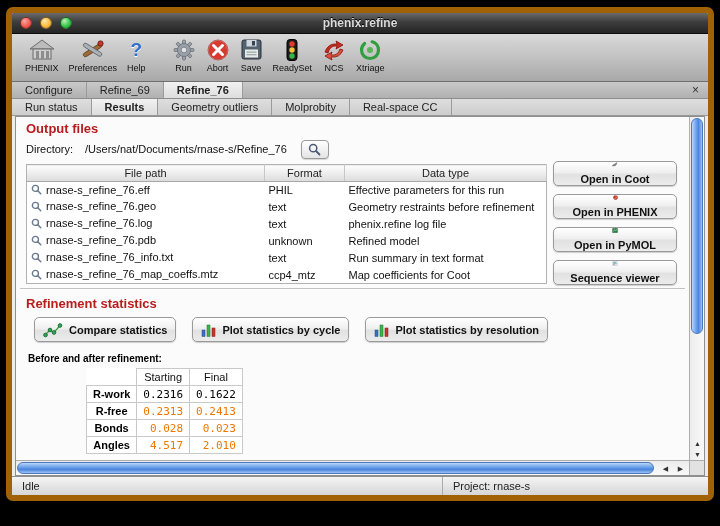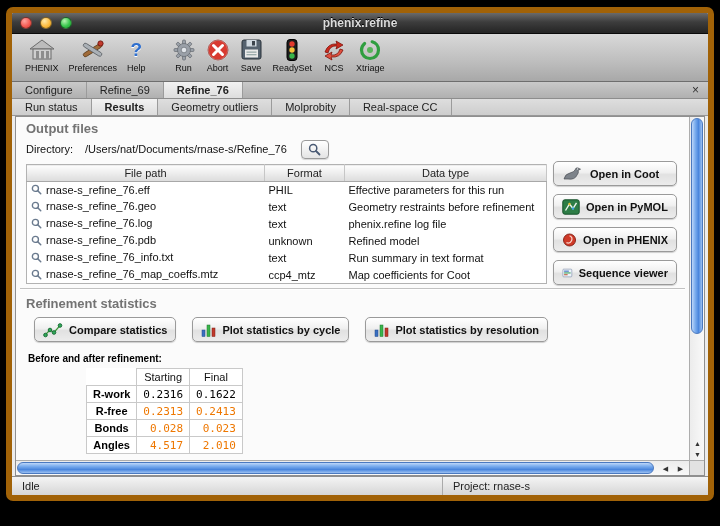--- a/index.html
+++ b/index.html
@@ -32,40 +32,40 @@
   .sub-tabs  { height:17px; flex:0 0 17px; background:linear-gradient(#dedede,#cdcdcd); border-bottom:1px solid #979797; }
   .tab { font-size:11px; color:#222; padding:0 13px; display:flex; align-items:center; border-right:1px solid #9b9b9b; }
   .tab.active { background:linear-gradient(#f2f2f2,#dddddd); font-weight:bold; }
   .tab-close { margin-left:auto; display:flex; align-items:center; padding:0 9px; font-size:12px; color:#333; }
 
   
   .content { flex:1 1 auto; margin:0 3px; border:1px solid #8f8f8f; background:#fbfbfb; position:relative; overflow:hidden; }
   .scroll-area { position:absolute; left:0; top:0; right:15px; bottom:15px; overflow:hidden; }
 
   .section { padding:4px 10px 0 10px; position:relative; }
-  .section-title { font-size:13px; font-weight:bold; color:#737373; }
+  .section-title { font-size:13px; font-weight:bold; color:#b91c1c; }
   .dir-row { display:flex; align-items:center; margin-top:3px; height:20px; font-size:11px; color:#111; }
   .dir-label { margin-right:12px; }
   .dir-value { margin-right:14px; }
   .mini-btn { width:28px; height:19px; border:1px solid #9a9a9a; border-radius:4px;
               background:linear-gradient(#ffffff,#e4e4e4); display:flex; align-items:center; justify-content:center;
               box-shadow:0 1px 1px rgba(0,0,0,.15); }
 
   table.files-table { border-collapse:collapse; table-layout:fixed; width:520px; margin-top:5px;
                       background:#fff; border:1px solid #b2b2b2; }
   .files-table th { font-size:11px; font-weight:normal; color:#222; text-align:center; height:17px; padding:0 4px;
                     background:linear-gradient(#fdfdfd,#dcdcdc); border-bottom:1px solid #a8a8a8; border-right:1px solid #c6c6c6; }
   .files-table td { font-size:11px; color:#111; height:17px; padding:0 4px; white-space:nowrap; overflow:hidden; }
   .fname { display:inline-flex; align-items:center; gap:4px; }
 
   .open-buttons { position:absolute; top:44px; right:12px; display:flex; flex-direction:column; gap:8px; }
   .push-btn { height:25px; border:1px solid #9a9a9a; border-radius:5px; background:linear-gradient(#ffffff,#f0f0f0 45%,#e1e1e1 55%,#ececec);
               box-shadow:0 1px 1px rgba(0,0,0,.18); display:flex; align-items:center; gap:6px; padding:0 8px;
               font-size:11px; font-weight:bold; color:#111; white-space:nowrap; }
-  .open-buttons .push-btn { width:124px; }
+  .open-buttons .push-btn { width:124px;flex-direction:column; }
 
   .divider { border-top:1px solid #c2c2c2; box-shadow:0 1px 0 #fff; margin:4px 4px 3px 4px; }
 
   .stat-buttons { display:flex; gap:16px; margin:6px 0 0 8px; }
   .before-after { font-size:10px; font-weight:bold; color:#000; margin:11px 0 0 2px; }
 
   table.stats-table { border-collapse:collapse; margin:4px 0 0 60px; background:#fff; }
   .stats-table th, .stats-table td { border:1px solid #c9c9c9; font-size:11px; height:17px; padding:0 6px; }
   .stats-table th { font-weight:normal; text-align:center; color:#111; background:#fff; }
   .stats-table th.corner { border:none; background:transparent; }
@@ -324,34 +324,34 @@
 
         <div class="open-buttons">
           <div class="push-btn">
             <svg width="22" height="16" viewBox="0 0 22 16">
                 <path d="M2 13 Q3 8 8 7 Q12 6 13 4 Q14 1 16 2 L18.5 3.2 L16.2 4.2 Q17 7 15 9 Q13 14 6 13 Z" fill="#7d838a" stroke="#4a4f55" stroke-width="0.7"></path>
                 <circle cx="15.6" cy="2.9" r="0.55" fill="#fff"></circle>
               </svg>
             <span>Open in Coot</span>
           </div>
           <div class="push-btn">
+            <svg width="17" height="16" viewBox="0 0 17 16">
+                <circle cx="8.5" cy="8" r="6.8" fill="#cf3a28" stroke="#7e1a10"></circle>
+                <path d="M8.5 3.2 Q12.5 5 10.8 8.8 Q9 12.6 5 11" stroke="#f8d2c8" stroke-width="1.4" fill="none"></path>
+              </svg>
+            <span>Open in PHENIX</span>
+          </div>
+          <div class="push-btn">
             <svg width="18" height="16" viewBox="0 0 18 16">
                 <rect x="0.8" y="0.8" width="16.4" height="14.4" rx="2" fill="#2d7d46" stroke="#17512a"></rect>
                 <path d="M3.5 11.5 L7.5 5 L11 9.5 L14.5 3.8" stroke="#eef4ee" stroke-width="1.4" fill="none"></path>
                 <circle cx="7.5" cy="5" r="1.2" fill="#e6c33a"></circle>
                 <circle cx="11" cy="9.5" r="1.2" fill="#3aa0e0"></circle>
               </svg>
             <span>Open in PyMOL</span>
-          </div>
-          <div class="push-btn">
-            <svg width="17" height="16" viewBox="0 0 17 16">
-                <circle cx="8.5" cy="8" r="6.8" fill="#cf3a28" stroke="#7e1a10"></circle>
-                <path d="M8.5 3.2 Q12.5 5 10.8 8.8 Q9 12.6 5 11" stroke="#f8d2c8" stroke-width="1.4" fill="none"></path>
-              </svg>
-            <span>Open in PHENIX</span>
           </div>
           <div class="push-btn">
             <svg width="18" height="16" viewBox="0 0 18 16">
                 <rect x="1.5" y="1.5" width="15" height="13" rx="1.5" fill="#eef3fa" stroke="#7a8aa8"></rect>
                 <rect x="3.5" y="4" width="8" height="1.8" fill="#3a6fc0"></rect>
                 <rect x="3.5" y="7" width="11" height="1.8" fill="#3aa05a"></rect>
                 <rect x="3.5" y="10" width="6" height="1.8" fill="#c05a3a"></rect>
               </svg>
             <span>Sequence viewer</span>
           </div>

